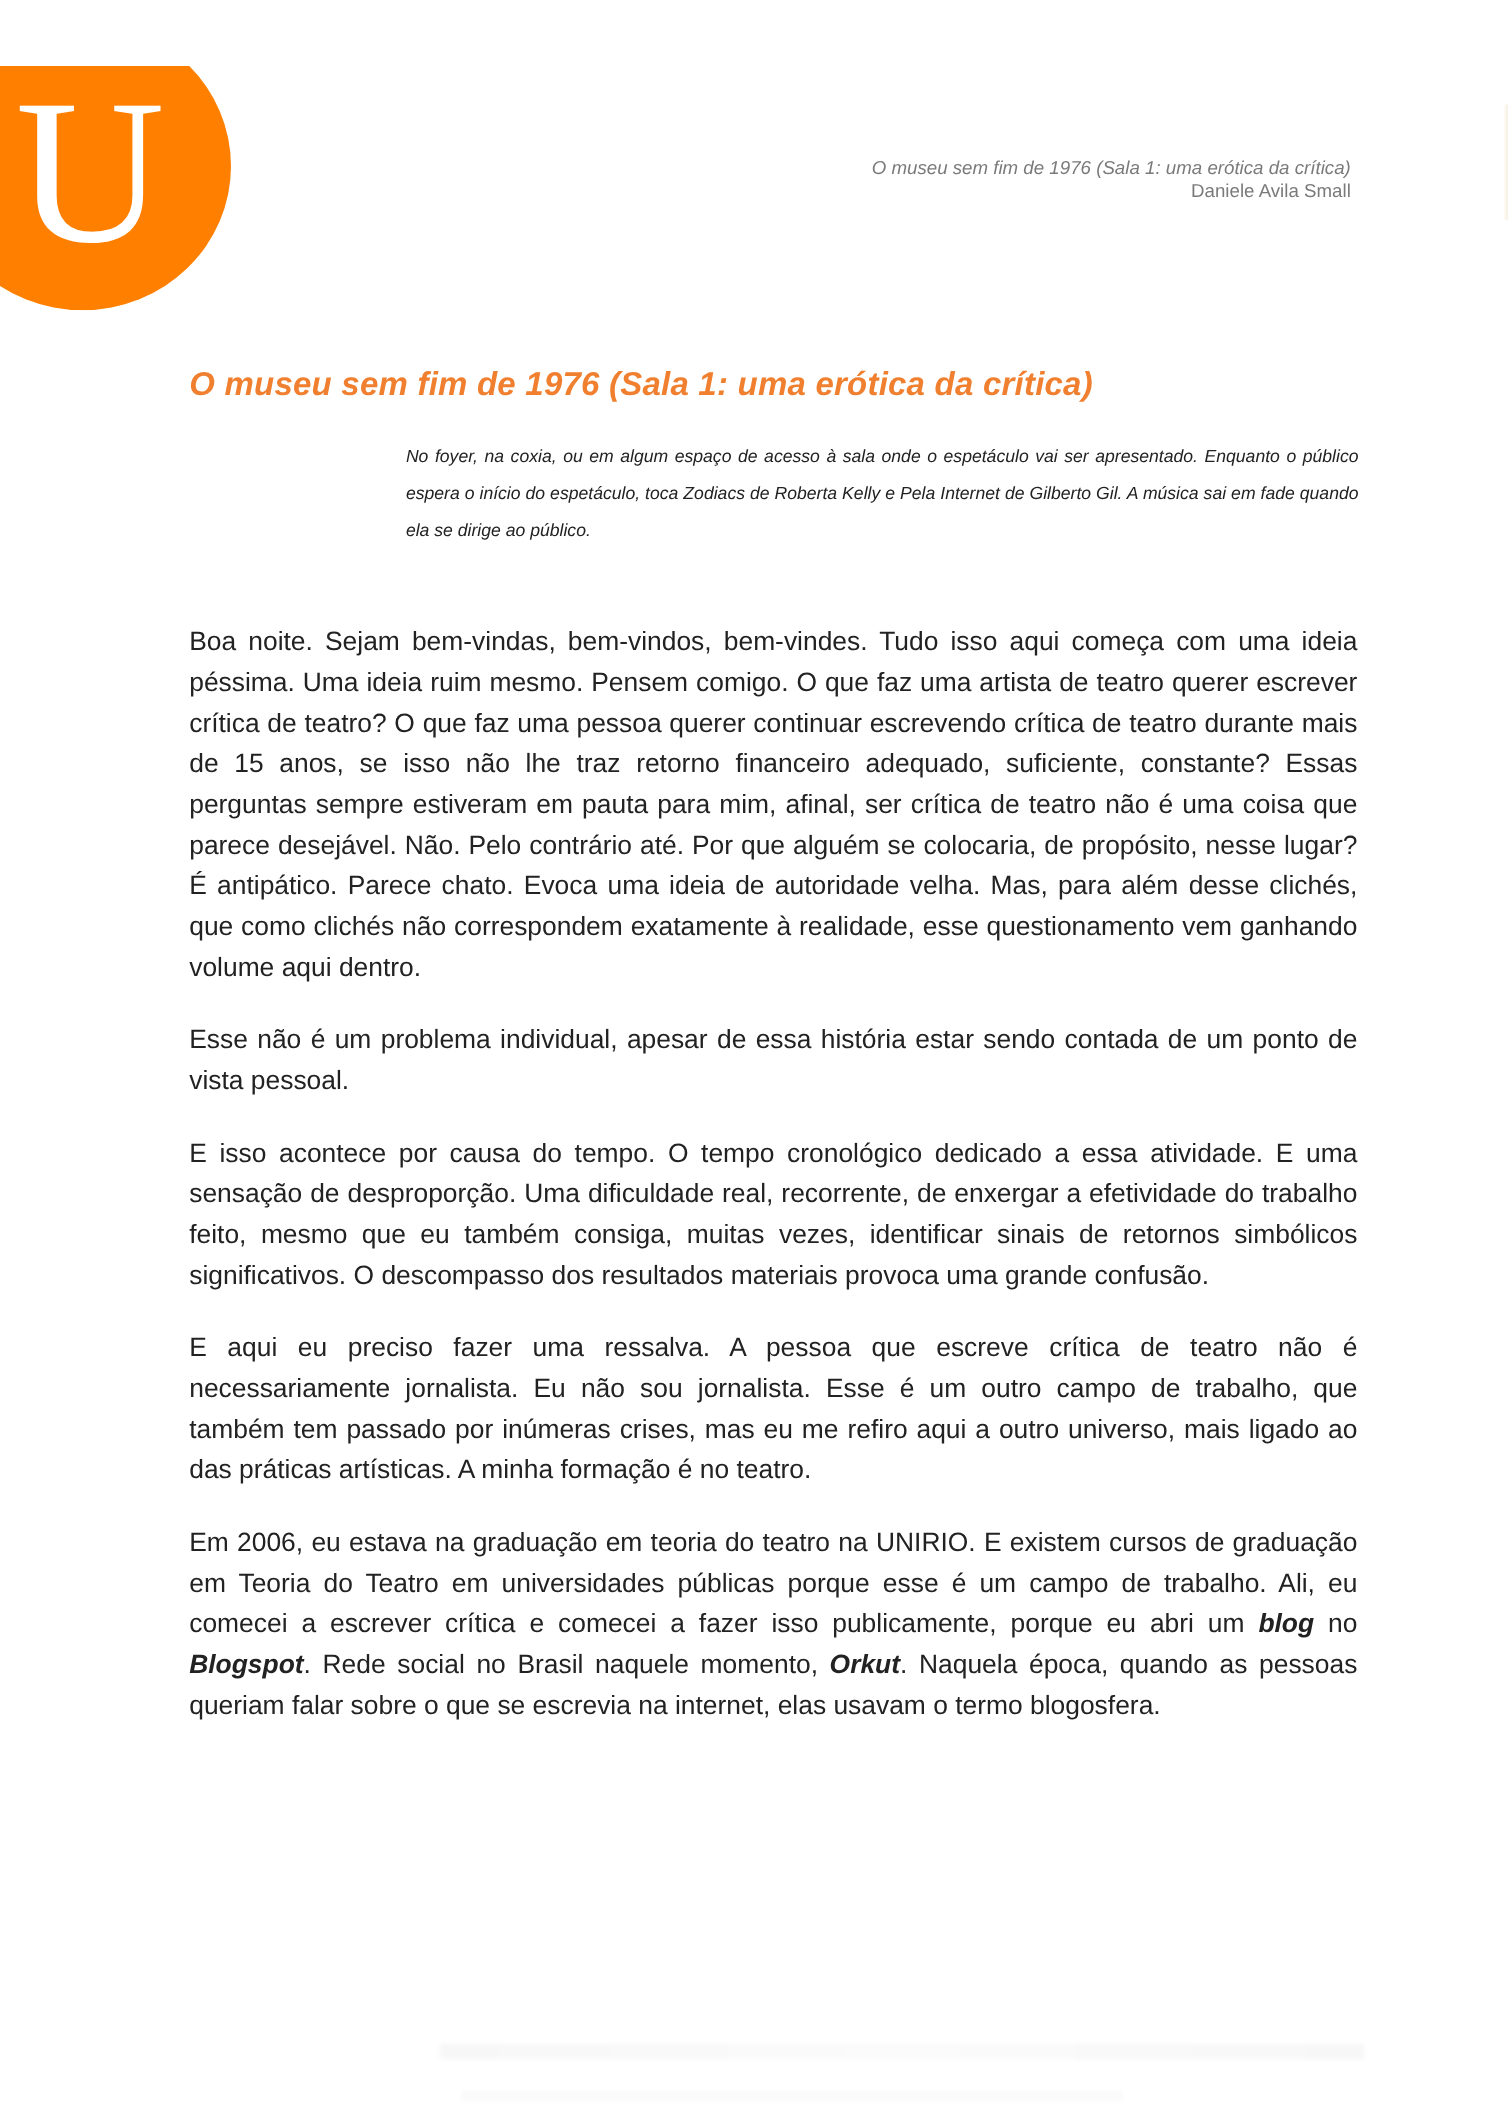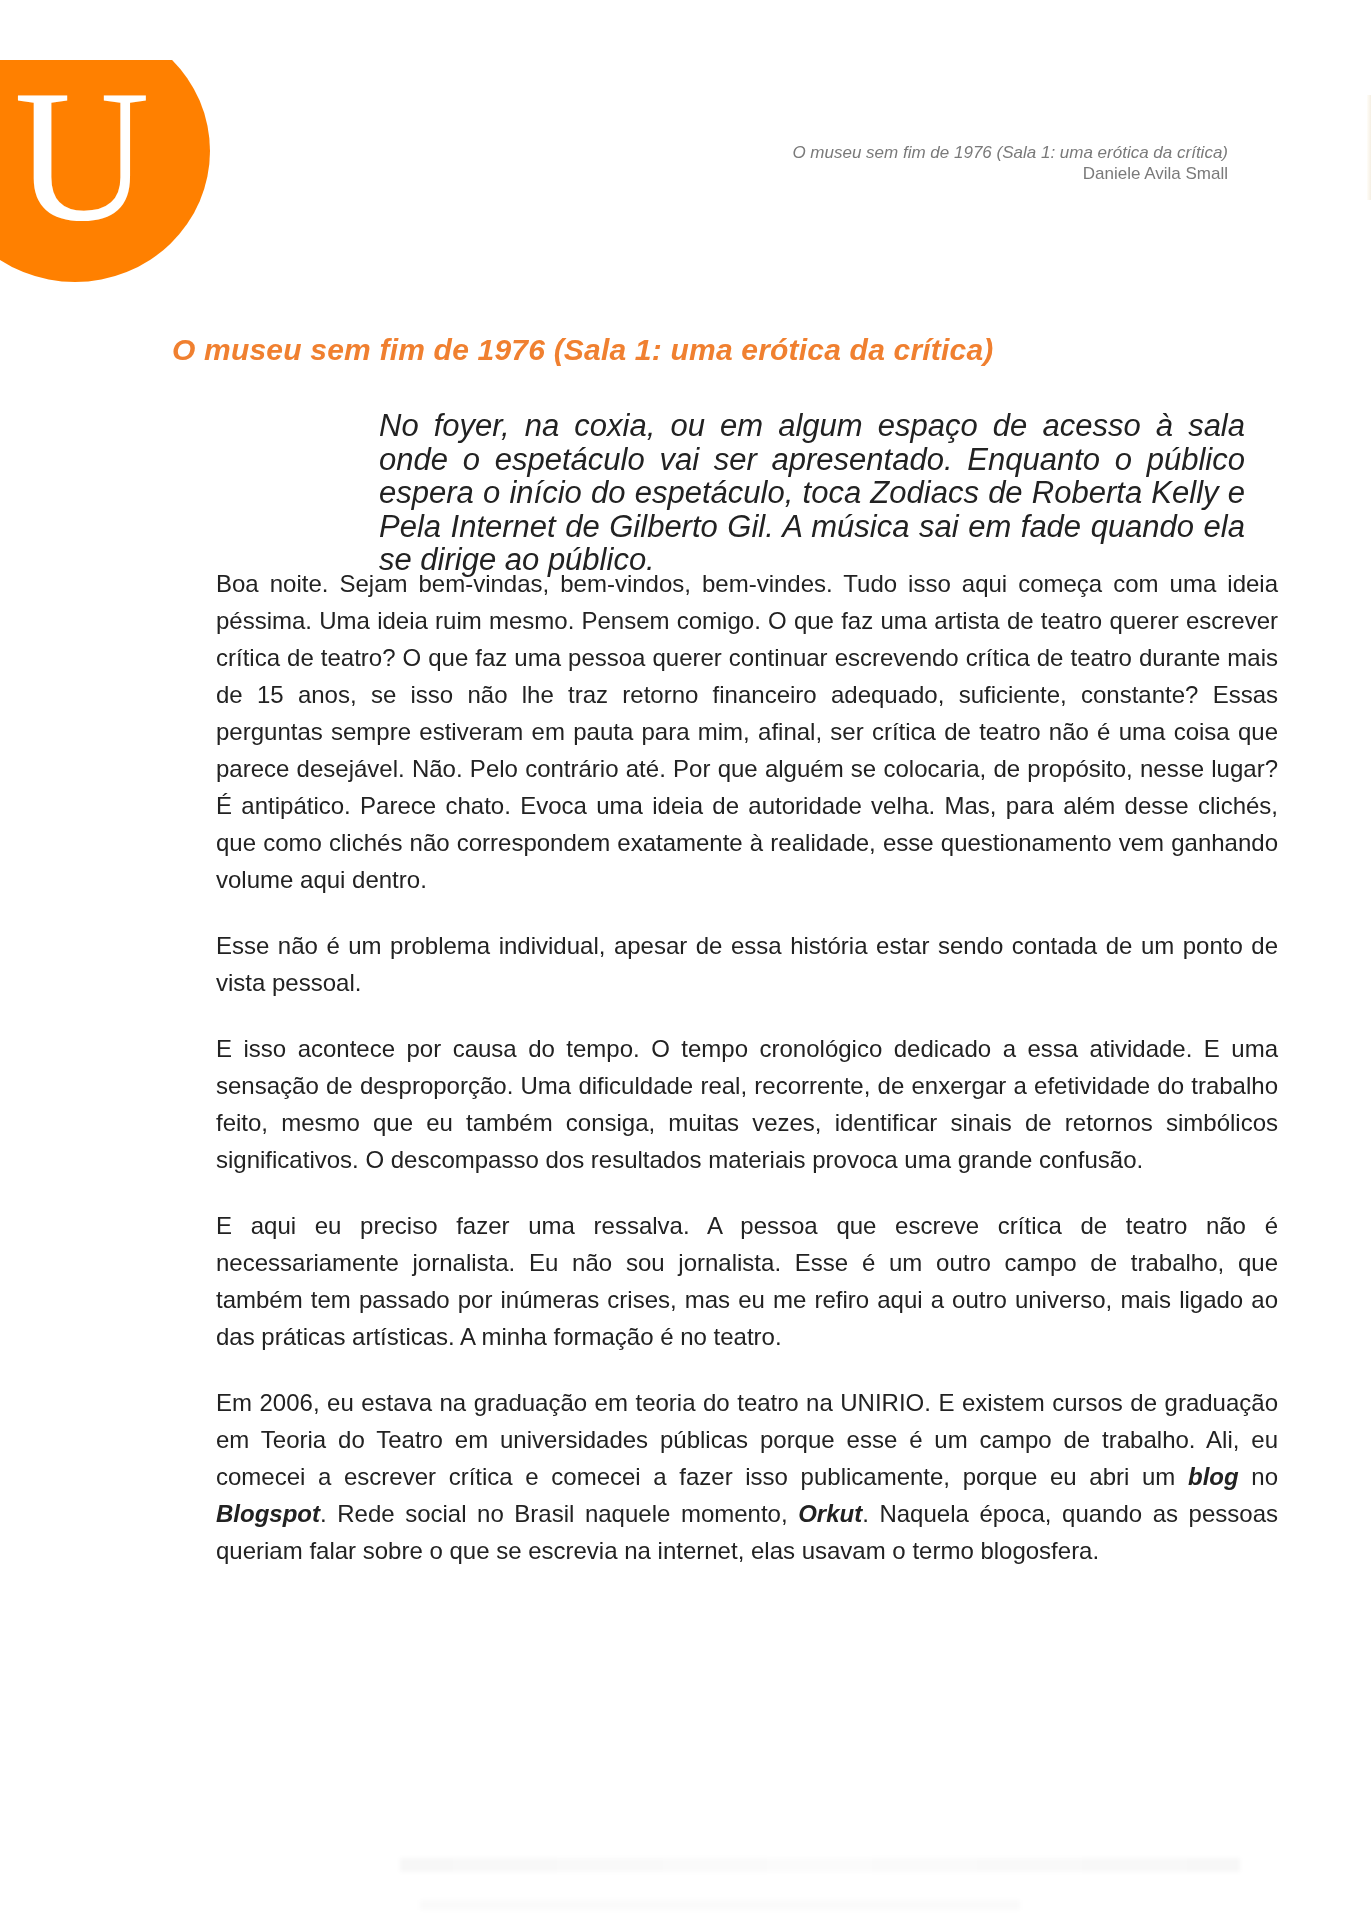--- a/index.html
+++ b/index.html
@@ -77,33 +77,32 @@
       font-style: italic;
       font-weight: bold;
       color: #f08030;
       letter-spacing: 0.2px;
     }
     .stage-direction {
       position: absolute;
       left: 368px;
       top: 398px;
       width: 866px;
-      margin: 11px;
-      font-size: 31px;
+      margin: 1px;
+      font-size: 16px;
       line-height: 33.5px;
       font-style: italic;
       text-align: justify;
       color: #222222;
     }
     .body-text {
       position: absolute;
       left: 172px;
       top: 565px;
       width: 1062px;
-      margin-left: 44px;
     }
     .body-text p {
       margin: 0 0 29px 0;
       font-size: 24px;
       line-height: 37px;
       text-align: justify;
       color: #222222;
     }
     .body-text em { font-style: italic; font-weight: bold; }
     .ghost {

